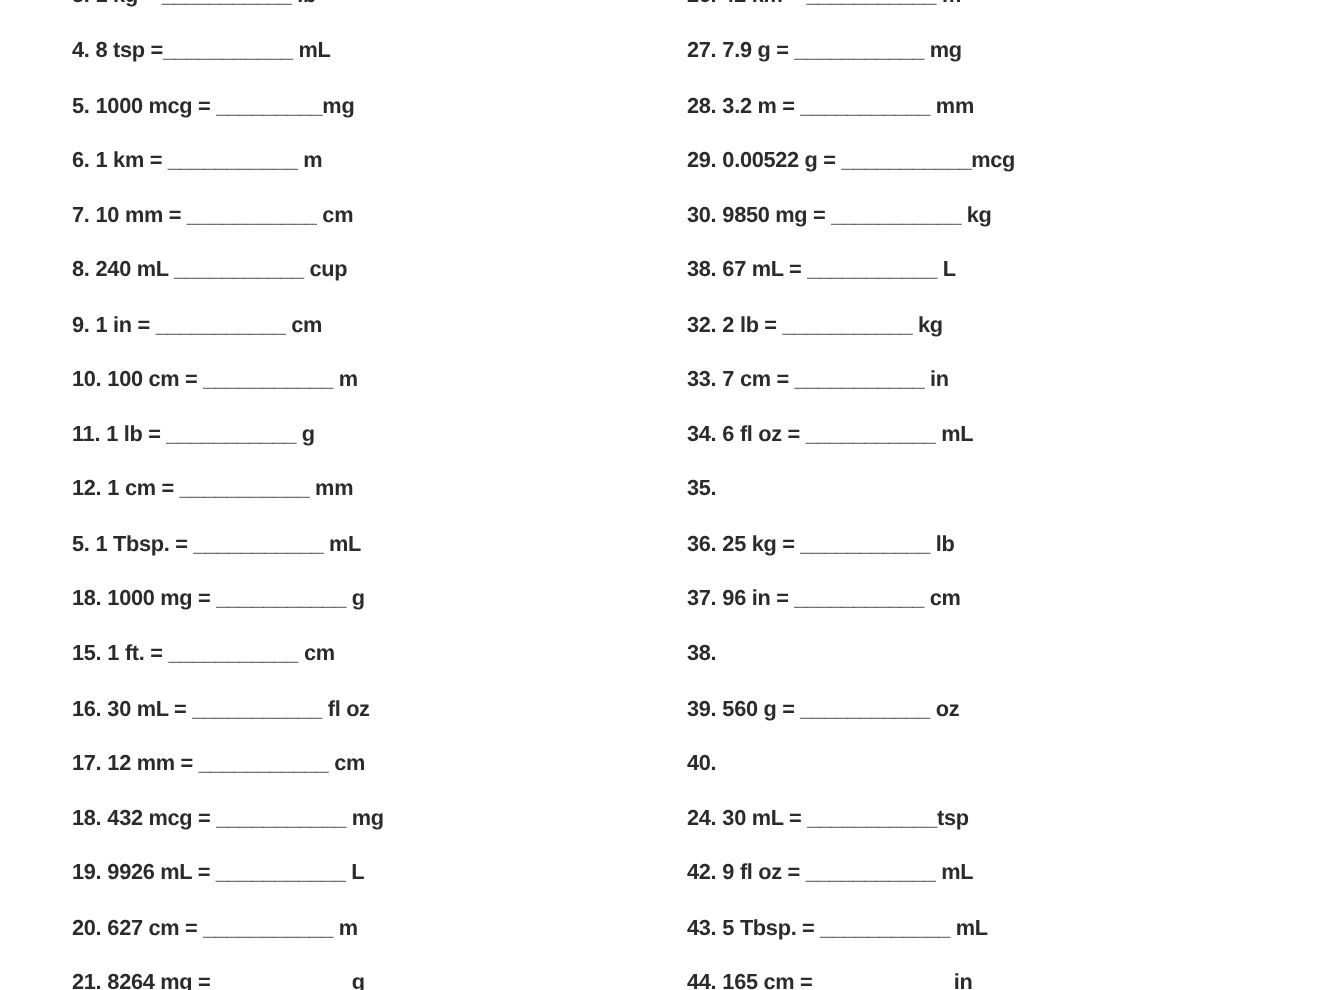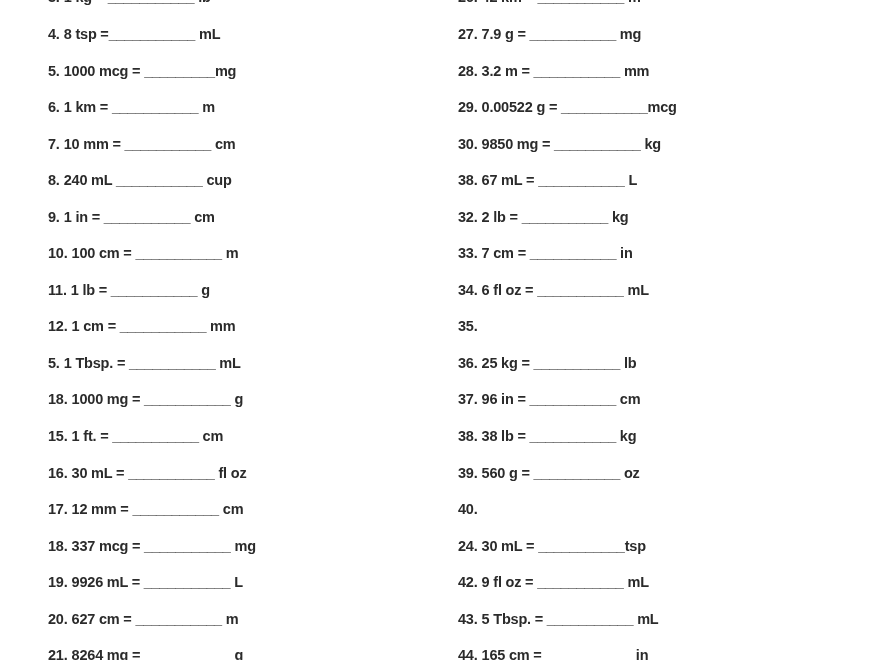--- a/index.html
+++ b/index.html
@@ -56,39 +56,39 @@
       <div class="row"><span class="num">8.</span><span class="body">240 mL ___________ cup</span></div>
       <div class="row"><span class="num">9.</span><span class="body">1 in = ___________ cm</span></div>
       <div class="row"><span class="num">10.</span><span class="body">100 cm = ___________ m</span></div>
       <div class="row"><span class="num">11.</span><span class="body">1 lb = ___________ g</span></div>
       <div class="row"><span class="num">12.</span><span class="body">1 cm = ___________ mm</span></div>
       <div class="row"><span class="num">5.</span><span class="body">1 Tbsp. = ___________ mL</span></div>
       <div class="row"><span class="num">18.</span><span class="body">1000 mg = ___________ g</span></div>
       <div class="row"><span class="num">15.</span><span class="body">1 ft. = ___________ cm</span></div>
       <div class="row"><span class="num">16.</span><span class="body">30 mL = ___________ fl oz</span></div>
       <div class="row"><span class="num">17.</span><span class="body">12 mm = ___________ cm</span></div>
-      <div class="row"><span class="num">18.</span><span class="body">337 mcg = ___________ mg</span></div>
+      <div class="row"><span class="num">18.</span><span class="body">432 mcg = ___________ mg</span></div>
       <div class="row"><span class="num">19.</span><span class="body">9926 mL = ___________ L</span></div>
       <div class="row"><span class="num">20.</span><span class="body">627 cm = ___________ m</span></div>
       <div class="row"><span class="num">21.</span><span class="body">8264 mg = ___________ g</span></div>
     </div>
   <div class="col col-right" id="col-right">
       <div class="row"><span class="num">26.</span><span class="body">42 km = ___________ m</span></div>
       <div class="row"><span class="num">27.</span><span class="body">7.9 g = ___________ mg</span></div>
       <div class="row"><span class="num">28.</span><span class="body">3.2 m = ___________ mm</span></div>
       <div class="row"><span class="num">29.</span><span class="body">0.00522 g = ___________mcg</span></div>
       <div class="row"><span class="num">30.</span><span class="body">9850 mg = ___________ kg</span></div>
       <div class="row"><span class="num">38.</span><span class="body">67 mL = ___________ L</span></div>
       <div class="row"><span class="num">32.</span><span class="body">2 lb = ___________ kg</span></div>
       <div class="row"><span class="num">33.</span><span class="body">7 cm = ___________ in</span></div>
       <div class="row"><span class="num">34.</span><span class="body">6 fl oz = ___________ mL</span></div>
       <div class="row"><span class="num">35.</span></div>
       <div class="row"><span class="num">36.</span><span class="body">25 kg = ___________ lb</span></div>
       <div class="row"><span class="num">37.</span><span class="body">96 in = ___________ cm</span></div>
-      <div class="row"><span class="num">38.</span><span class="body">38 lb = ___________ kg</span></div>
+      <div class="row"><span class="num">38.</span></div>
       <div class="row"><span class="num">39.</span><span class="body">560 g = ___________ oz</span></div>
       <div class="row"><span class="num">40.</span></div>
       <div class="row"><span class="num">24.</span><span class="body">30 mL = ___________tsp</span></div>
       <div class="row"><span class="num">42.</span><span class="body">9 fl oz = ___________ mL</span></div>
       <div class="row"><span class="num">43.</span><span class="body">5 Tbsp. = ___________ mL</span></div>
       <div class="row"><span class="num">44.</span><span class="body">165 cm = ___________ in</span></div>
     </div>
 </div>
 
 </body></html>

